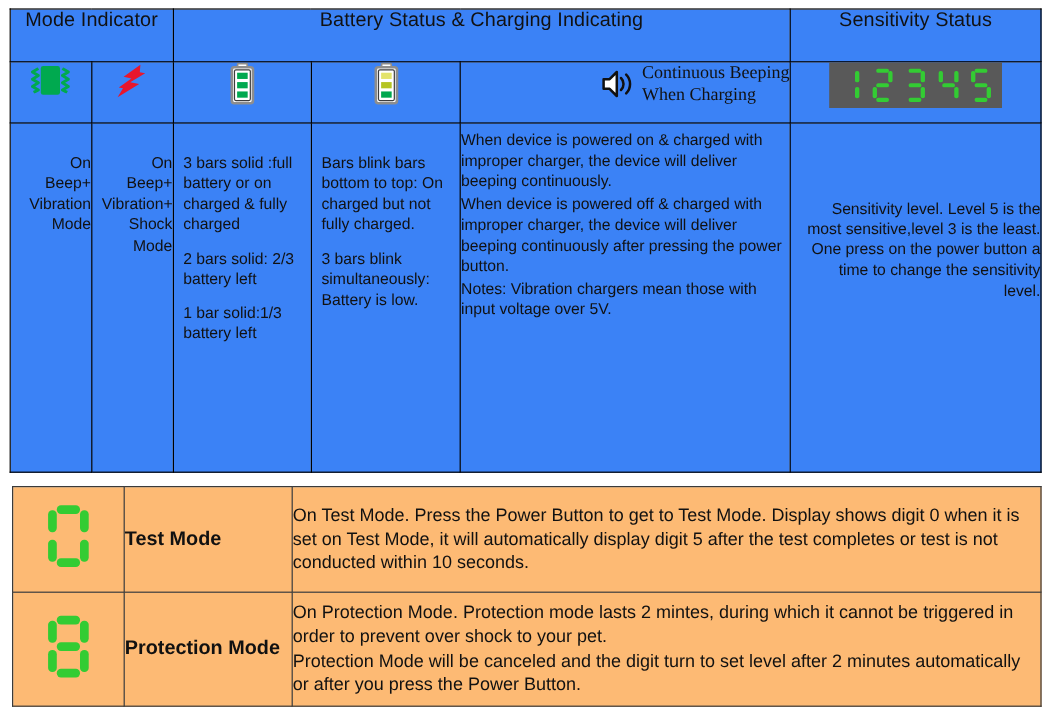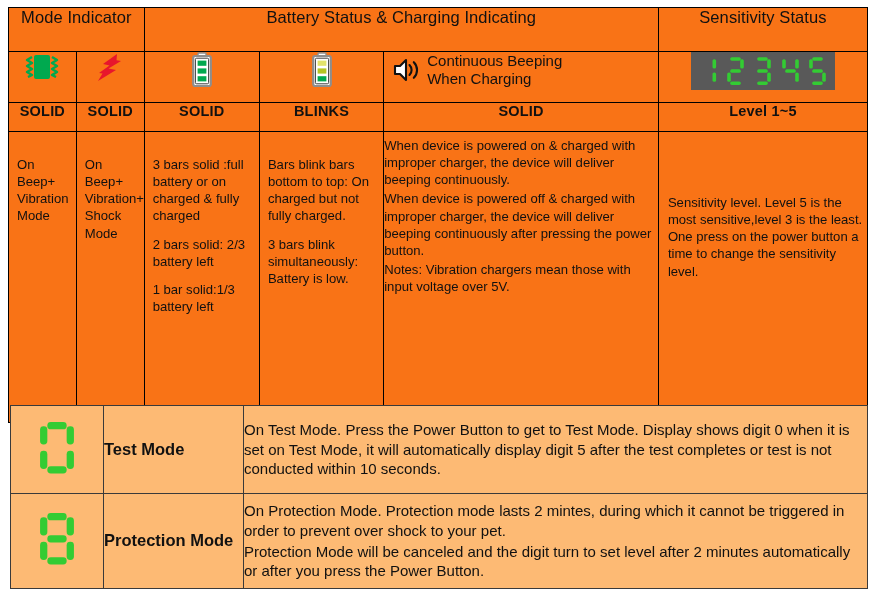--- a/index.html
+++ b/index.html
@@ -23,21 +23,21 @@
     left: 8px;
     top: 7px;
     width: 860px;
     border-collapse: collapse;
     table-layout: fixed;
   }
   .top-table td, .top-table th {
     border: 1px solid #000000;
     padding: 0;
     vertical-align: top;
-    background: #f97316;
+    background: #3b82f6;
   }
 
   .hdr-cell {
     text-align: center;
     vertical-align: middle;
     font-size: 16.5px;
     font-weight: normal;
     height: 43px;
     letter-spacing: 0.1px;
   }
@@ -61,21 +61,21 @@
     vertical-align: top;
     font-size: 13.1px;
     line-height: 1.31;
     height: 228px;
     padding: 6px 5px 4px 5px;
   }
   .body-cell.pad-mid  { padding-top: 24px; padding-left: 8px; }
   .body-cell.pad-sens { padding-top: 62px; padding-left: 9px; }
   .body-cell p { margin: 0 0 11px 0; }
   .body-cell p:last-child { margin-bottom: 0; }
-  .body-cell p.tight { margin-bottom: 0; }
+  .body-cell p.tight { margin-bottom: 0; text-align: right; }
 
   
   .vib-icon {
     display: inline-block;
     position: relative;
     width: 38px;
     height: 30px;
   }
   .vib-icon .vib-body {
     position: absolute;
@@ -88,23 +88,24 @@
   .vib-icon .vib-wave.left  { left: 2px; }
   .vib-icon .vib-wave.right { right: 2px; }
 
   .bolt-icon { display: inline-block; width: 36px; height: 32px; }
 
   .batt-icon { display: inline-block; width: 24px; height: 36px; }
 
   .spk-row {
     display: flex;
     align-items: center;
-    justify-content: flex-start;
+    justify-content: flex-end;
     padding-left: 8px;
     gap: 7px;
+    font-family: Liberation Serif, serif;
   }
   .spk-icon { display: inline-block; width: 28px; height: 26px; flex: 0 0 auto; }
   .spk-text {
     font-size: 15px;
     line-height: 1.22;
     text-align: left;
     white-space: pre-line;
   }
 
   
@@ -268,28 +269,20 @@
             <rect x="1.2" y="3.2" width="3.6" height="9.4" rx="1.6"></rect>
             <rect x="4.2" y="13.3" width="10.6" height="3.5" rx="1.6"></rect>
             <rect x="14.2" y="16.4" width="3.6" height="9.4" rx="1.6"></rect>
             <rect x="4.2" y="25.4" width="10.6" height="3.5" rx="1.6"></rect>
           </g>
         </svg>
       </span>
     </td>
   </tr>
 
-  <tr>
-    <td class="state-cell">SOLID</td>
-    <td class="state-cell">SOLID</td>
-    <td class="state-cell">SOLID</td>
-    <td class="state-cell">BLINKS</td>
-    <td class="state-cell">SOLID</td>
-    <td class="state-cell">Level 1~5</td>
-  </tr>
 
   <tr>
     <td class="body-cell pad-mid">
       <p class="tight" style="white-space:pre-line">On
 Beep+
 Vibration
 Mode</p>
     </td>
     <td class="body-cell pad-mid">
       <p class="tight" style="white-space:pre-line">On

